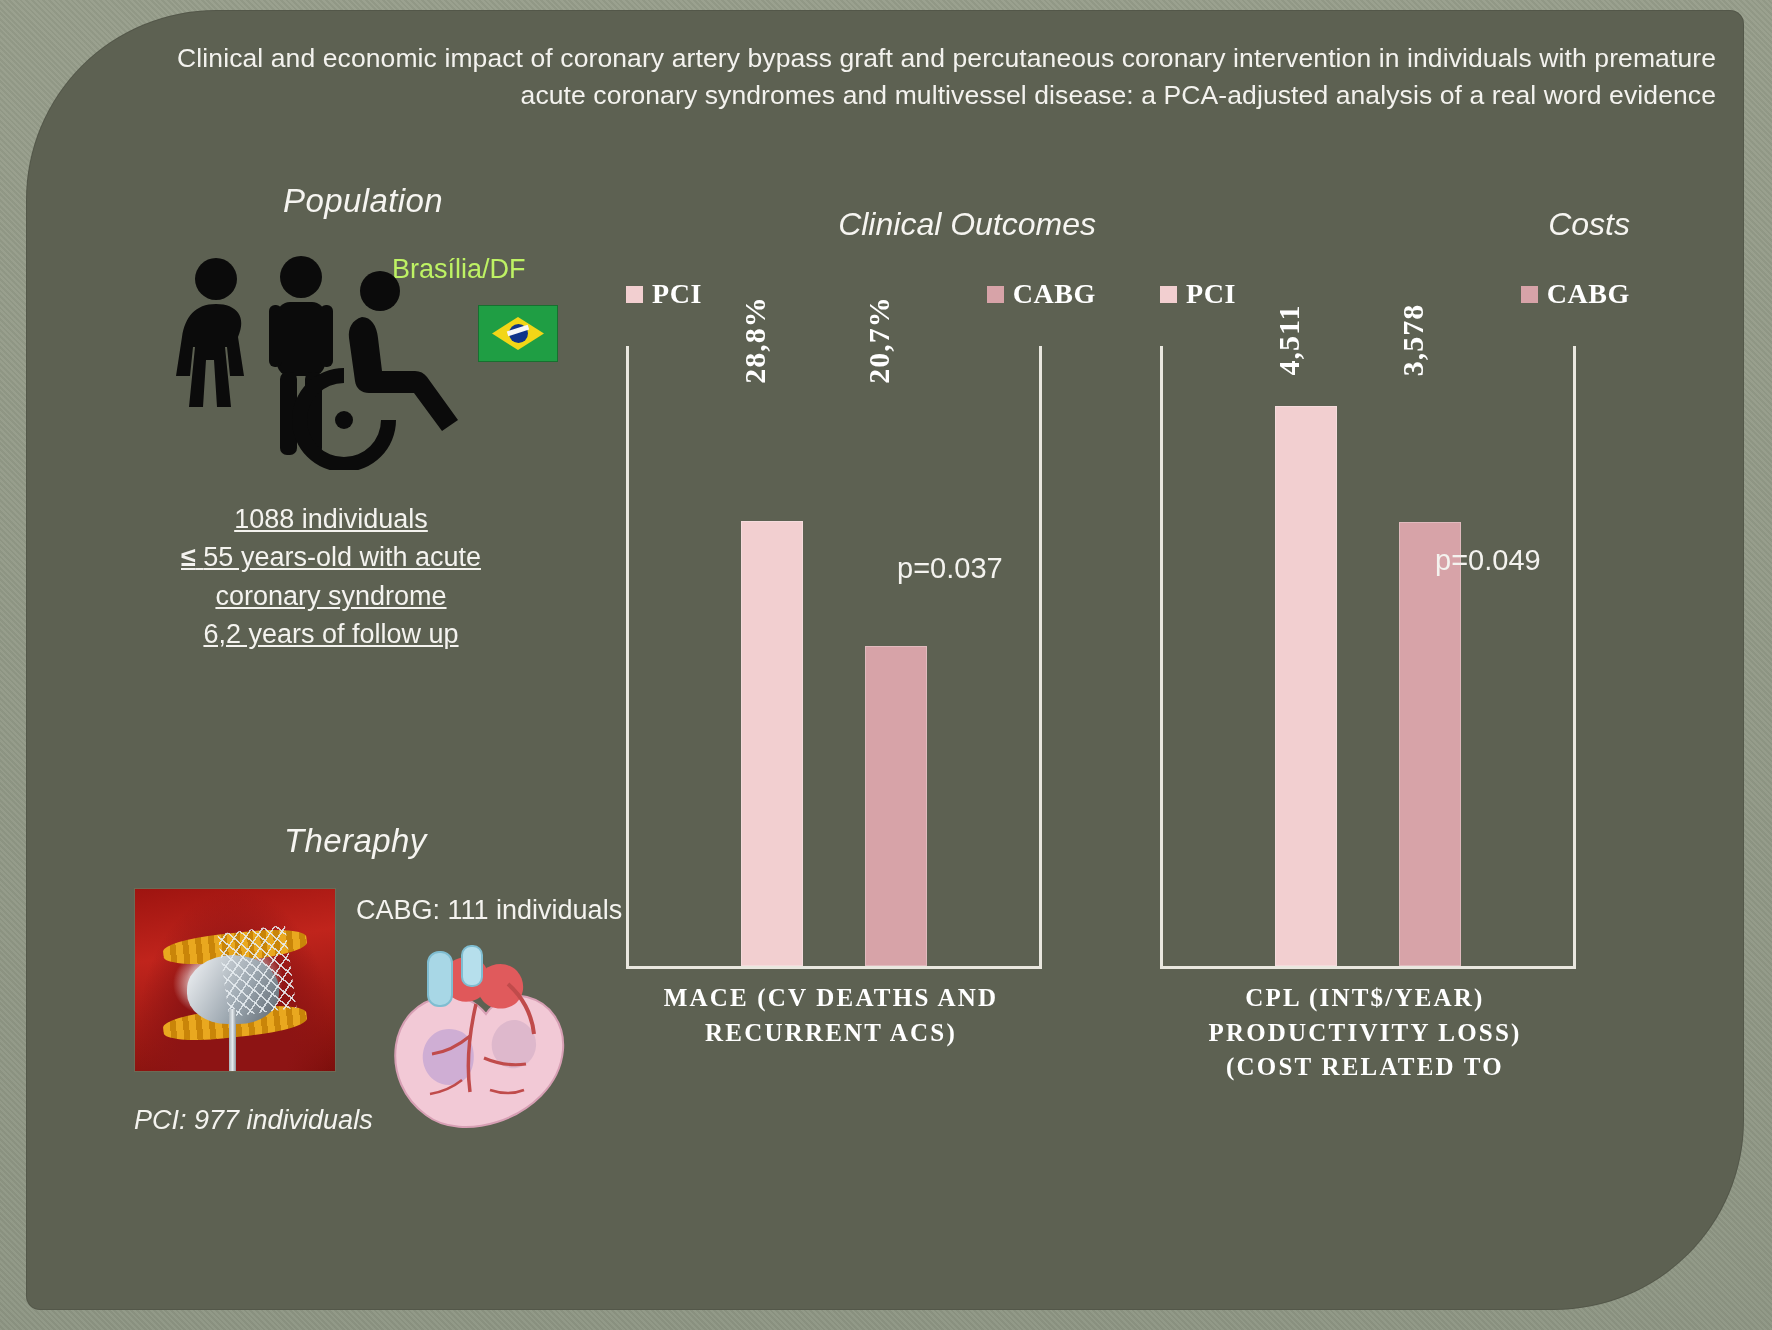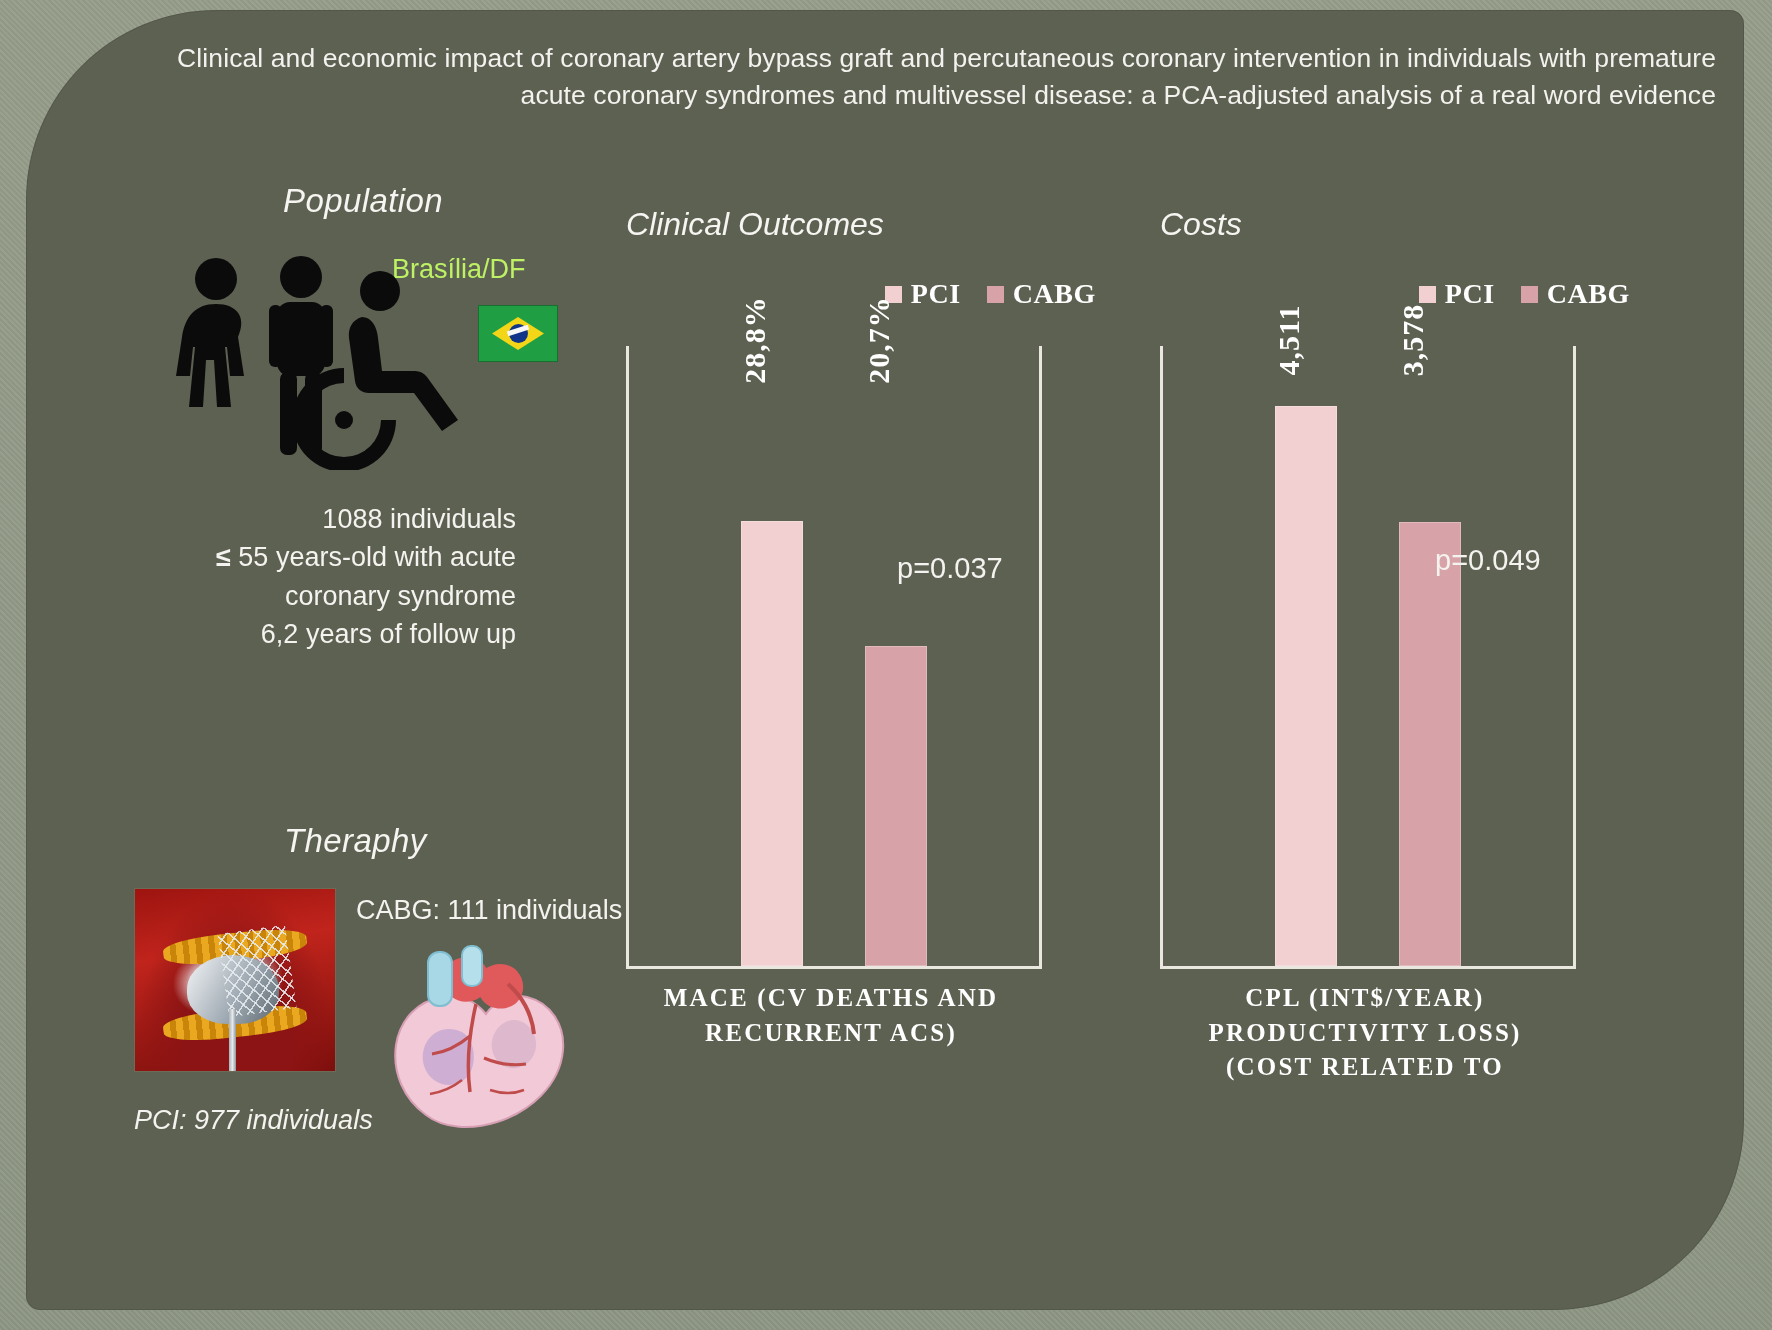--- a/index.html
+++ b/index.html
@@ -115,24 +115,25 @@
     top: 245px;
     width: 350px;
     height: 215px;
   }
 
   #population-details {
     position: absolute;
     left: 120px;
     top: 490px;
     width: 370px;
-    text-align: right;
+    text-align: center;
     color: #f4f3ef;
     font-size: 27px;
     line-height: 1.42;
+    text-decoration: underline;
   }
   #population-details .le-sign { font-weight: 700; }
 
   
   #stent-image {
     position: absolute;
     left: 108px;
     top: 878px;
     width: 200px;
     height: 182px;
@@ -205,31 +206,31 @@
   }
 
   
   .chart-block { position: absolute; }
   #clinical-chart { left: 600px; top: 196px; width: 470px; height: 1000px; }
   #costs-chart    { left: 1100px; top: 196px; width: 470px; height: 1000px; margin-left: 34px; }
 
   .chart-title {
     position: absolute;
     top: 0; left: 0; right: 0;
-    text-align: left;
+    text-align: right;
     color: #f6f5f1;
     font-style: italic;
     font-size: 32px;
   }
 
   .chart-legend {
     position: absolute;
     top: 72px; left: 0; right: 0;
     display: flex;
-    justify-content: flex-end;
+    justify-content: space-between;
     gap: 26px;
     align-items: center;
     font-family: "Liberation Serif", serif;
     font-weight: 700;
     font-size: 28px;
     color: #ffffff;
     letter-spacing: 0.6px;
   }
   .legend-entry { display: flex; align-items: center; gap: 9px; }
   .legend-swatch { width: 17px; height: 17px; display: inline-block; }

